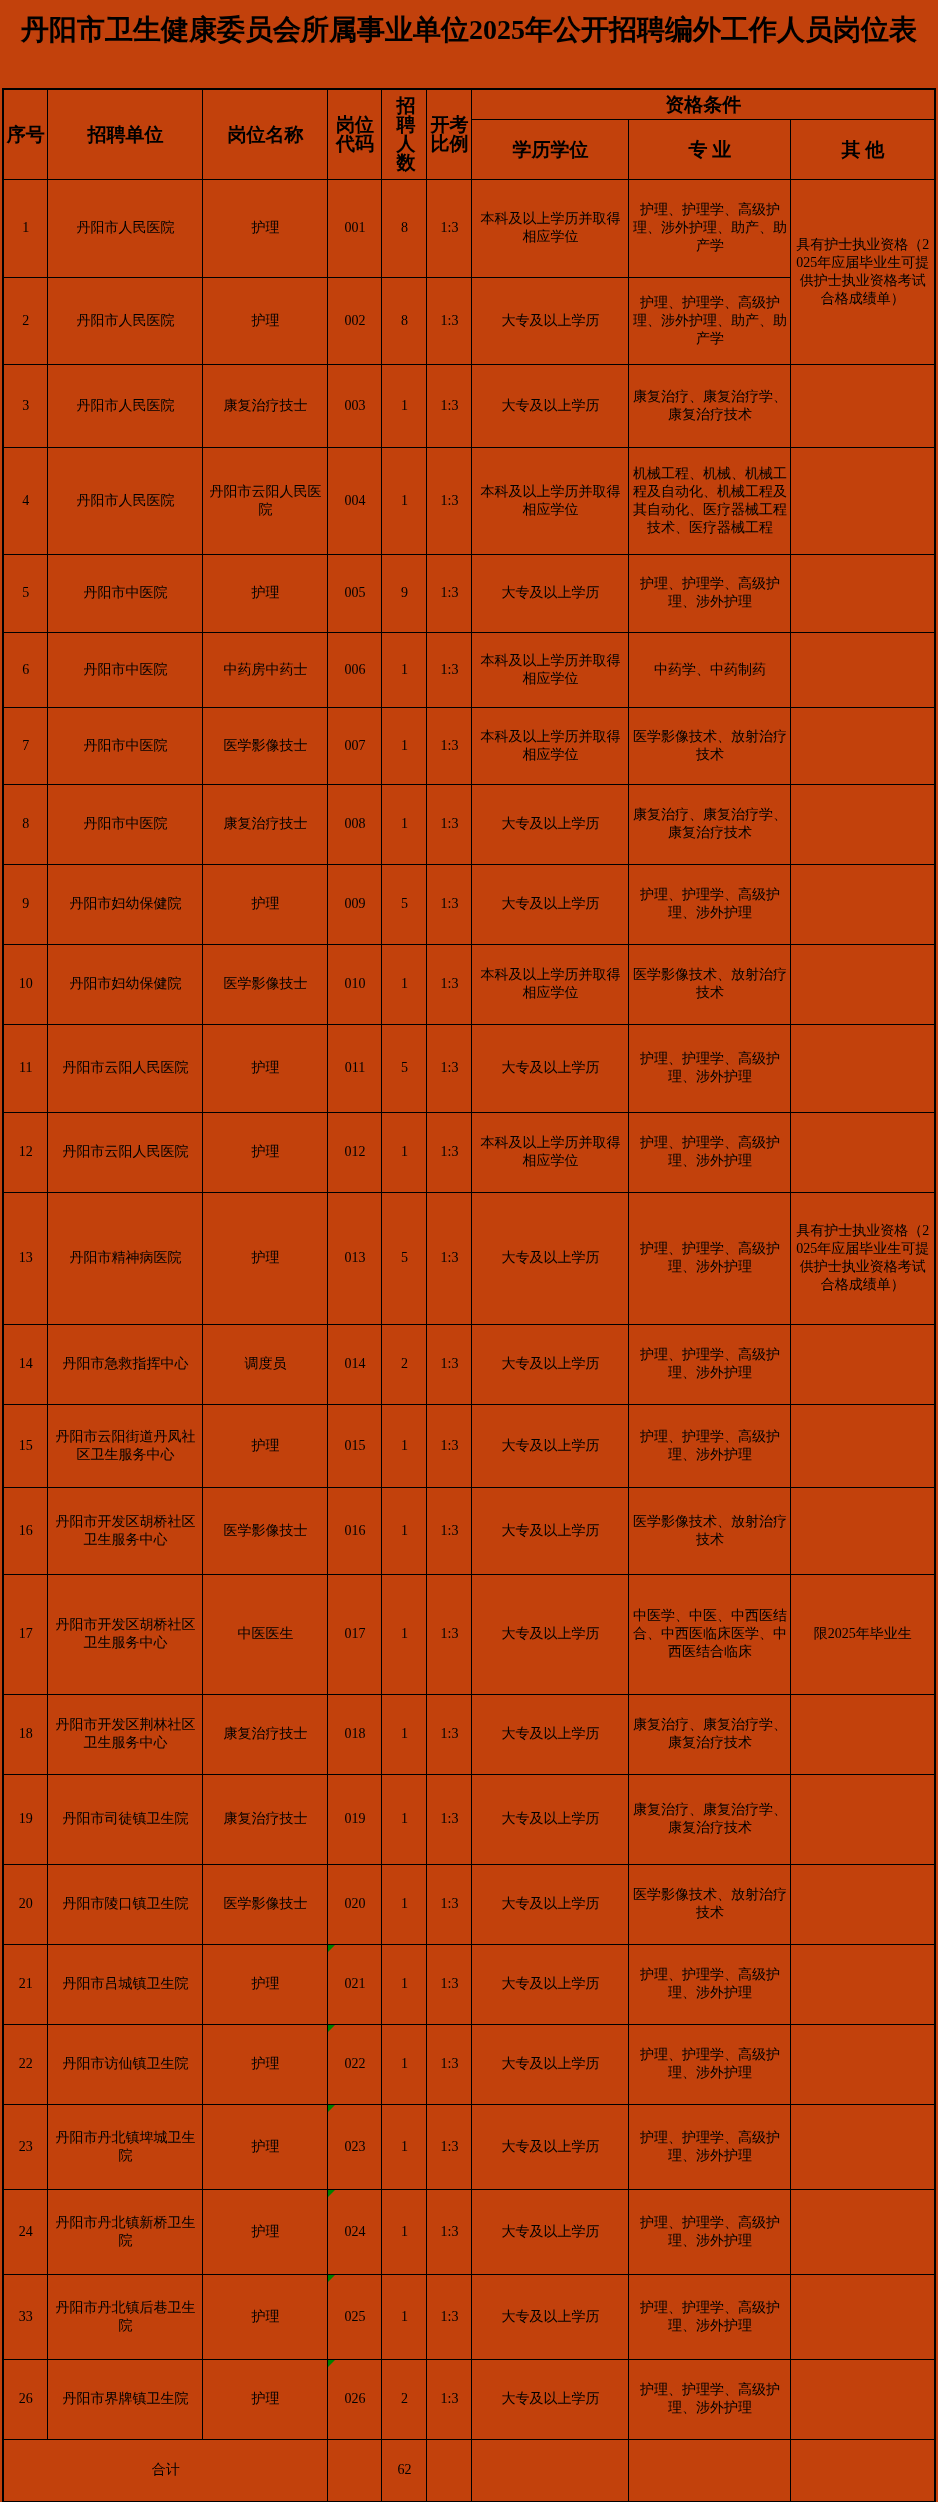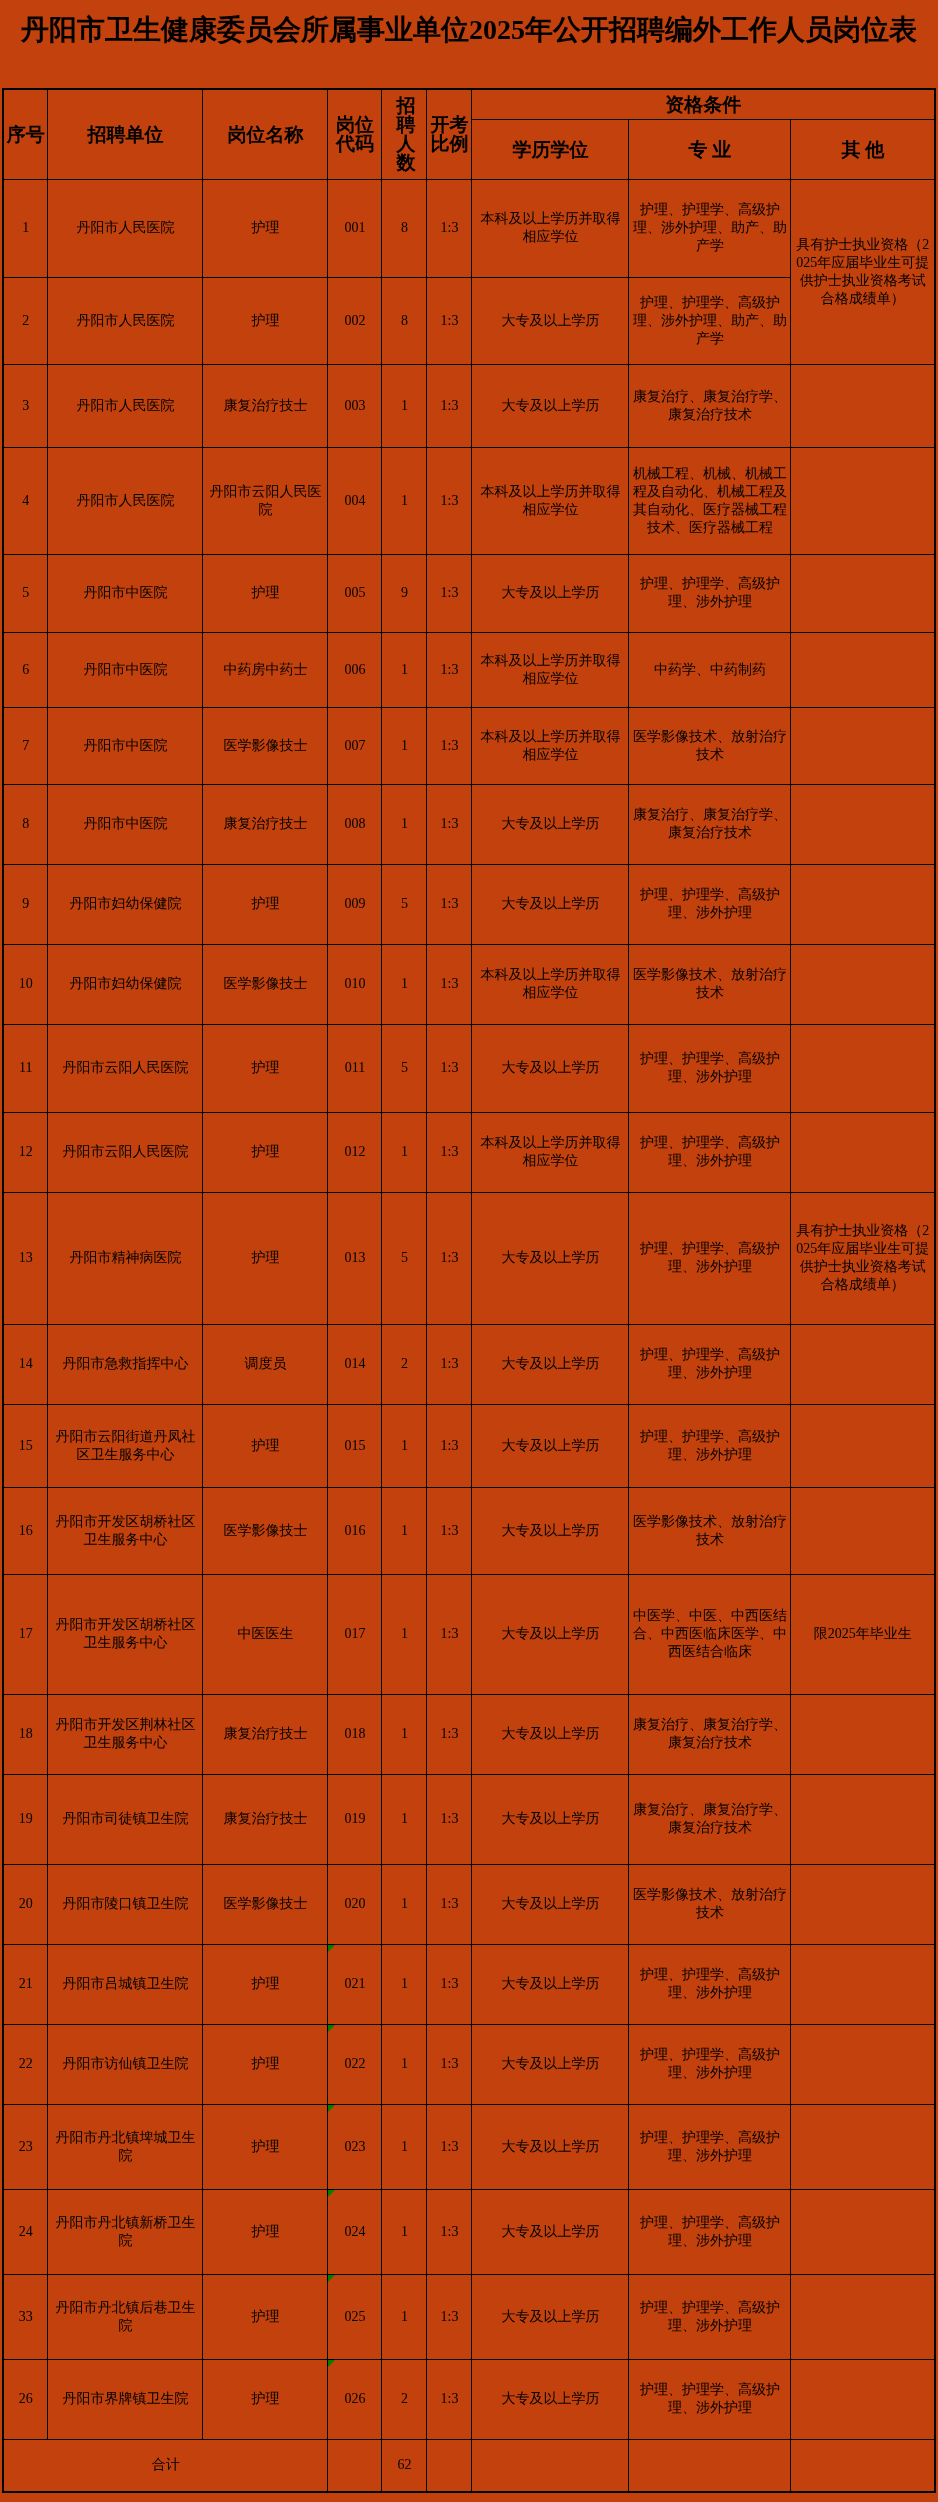--- a/index.html
+++ b/index.html
@@ -18,21 +18,21 @@
     border:2px solid #000;
   }
   table.jobs th, table.jobs td{
     border:1px solid #000;text-align:center;vertical-align:middle;
     padding:1px 3px;font-size:14px;line-height:18px;overflow:hidden;
     word-break:break-all;
   }
   table.jobs th{font-weight:bold;font-size:19px;line-height:19px;padding:1px 2px;}
   thead tr.hrow1{height:30px;}
   thead tr.hrow2{height:60px;}
-  tfoot tr{height:53px;}
+  tfoot tr{height:63px;}
   .vstack{display:inline-block;width:16px;line-height:19px;word-break:break-all;}
   td.c-code{position:relative;}
   .corner-marker{
     position:absolute;top:0;left:0;width:0;height:0;
     border-top:7px solid #008000;border-right:7px solid transparent;
   }
 </style>
 </head>
 <body>
 

